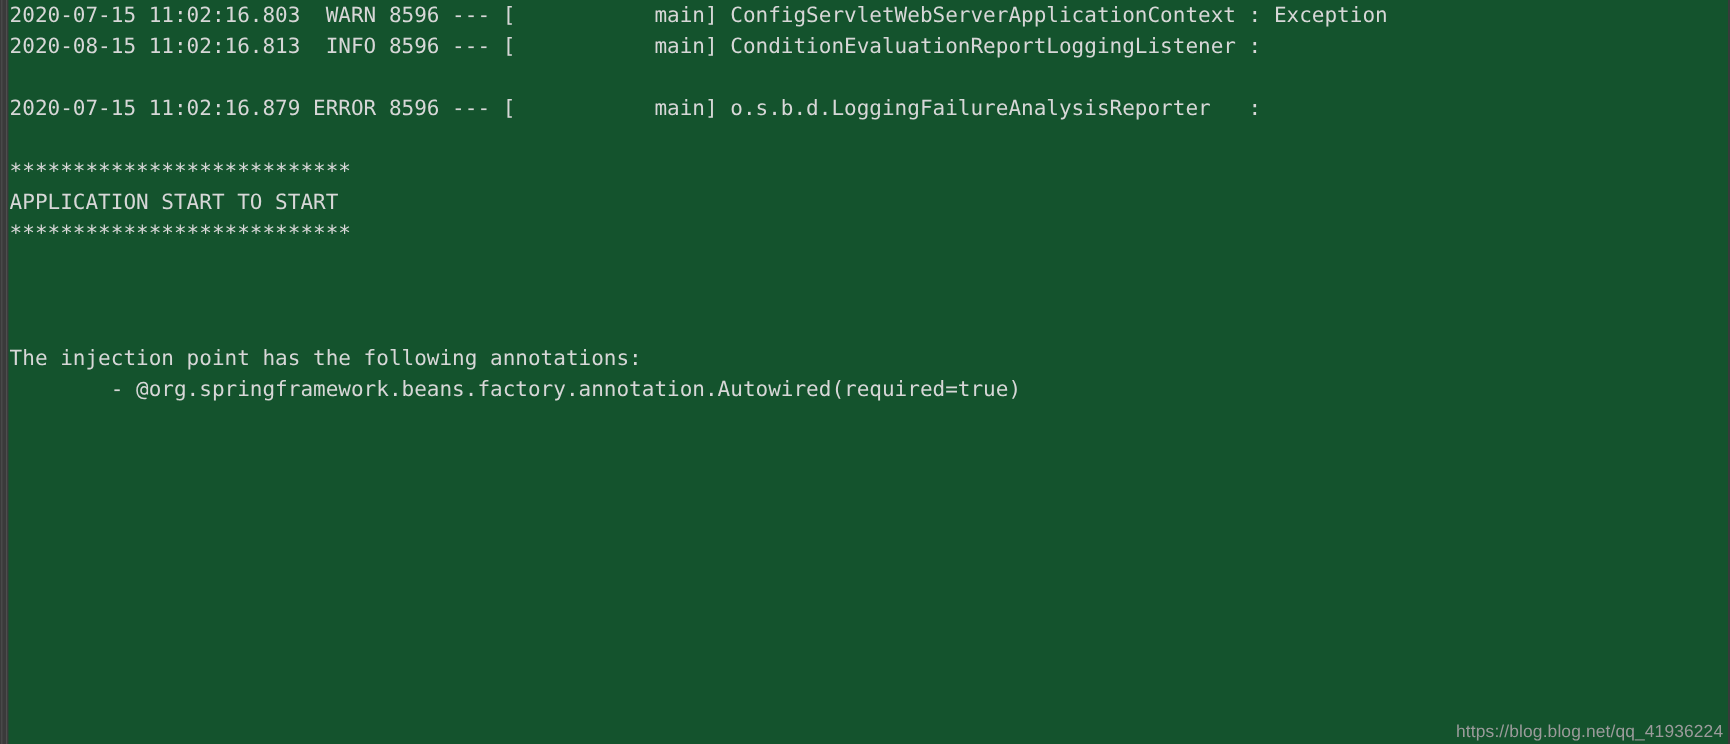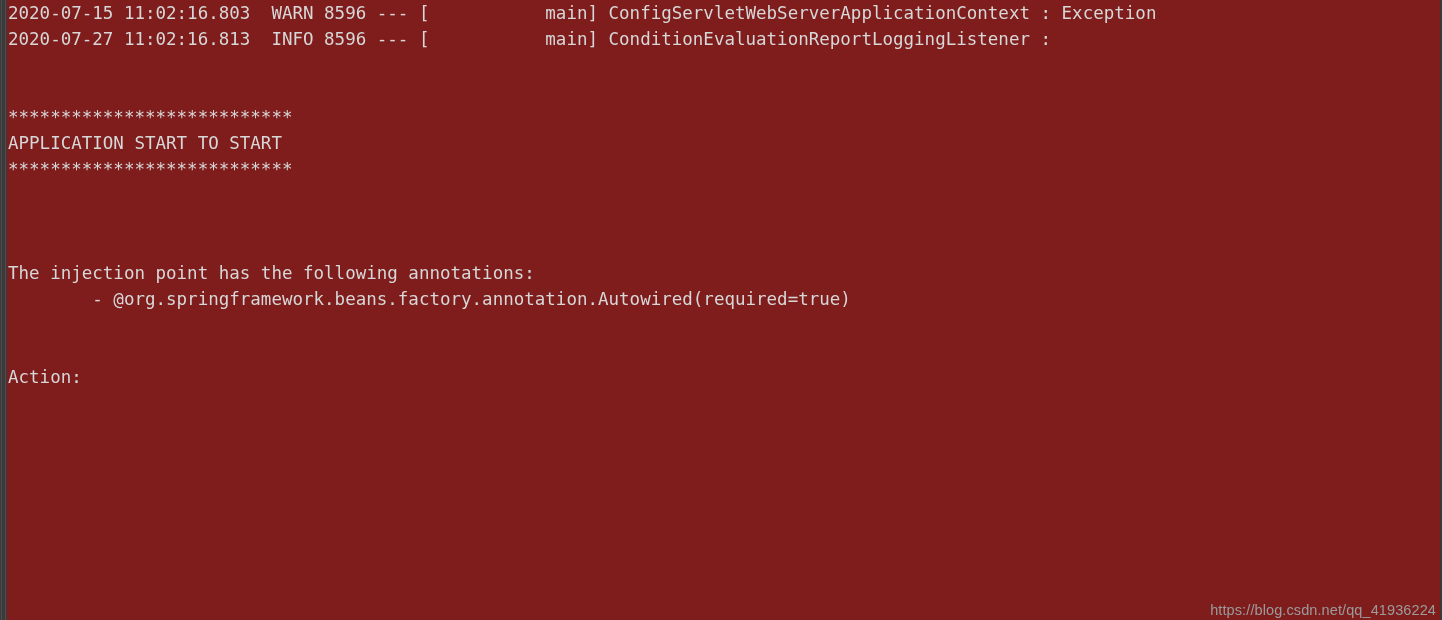--- a/index.html
+++ b/index.html
@@ -5,21 +5,21 @@
 <style>
   html, body {
     margin: 0;
     padding: 0;
     background: #2f2f2f;
   }
   #console-root {
     position: relative;
     width: 1442px;
     height: 620px;
-    background: #7f1d1d;
+    background: #14532d;
     overflow: hidden;
     font-family: "DejaVu Sans Mono", "Liberation Mono", monospace;
   }
   
   .gutter {
     position: absolute;
     top: 0;
     left: 0;
     width: 7px;
     height: 100%;
@@ -94,32 +94,32 @@
 
 <div id="console-root">
 
   <div class="gutter"></div>
   <div class="gutter-line-a"></div>
   <div class="gutter-line-b"></div>
   <div class="scroll-edge"></div>
 
   <div class="log-area" id="log-area">
       <div class="log-line">2020-07-15 11:02:16.803  WARN 8596 --- [           main] ConfigServletWebServerApplicationContext : Exception</div>
-      <div class="log-line">2020-07-27 11:02:16.813  INFO 8596 --- [           main] ConditionEvaluationReportLoggingListener :</div>
+      <div class="log-line">2020-08-15 11:02:16.813  INFO 8596 --- [           main] ConditionEvaluationReportLoggingListener :</div>
       <div class="log-line blank"></div>
+      <div class="log-line">2020-07-15 11:02:16.879 ERROR 8596 --- [           main] o.s.b.d.LoggingFailureAnalysisReporter   :</div>
       <div class="log-line blank"></div>
       <div class="log-line">***************************</div>
       <div class="log-line">APPLICATION START TO START</div>
       <div class="log-line">***************************</div>
       <div class="log-line blank"></div>
       <div class="log-line blank"></div>
       <div class="log-line blank"></div>
       <div class="log-line">The injection point has the following annotations:</div>
       <div class="log-line">        - @org.springframework.beans.factory.annotation.Autowired(required=true)</div>
       <div class="log-line blank"></div>
       <div class="log-line blank"></div>
-      <div class="log-line">Action:</div>
       <div class="log-line blank"></div>
       <div class="log-line blank"></div>
     </div>
 
-  <div class="watermark">https://blog.csdn.net/qq_41936224</div>
+  <div class="watermark">https://blog.blog.net/qq_41936224</div>
 </div>
 
 </body></html>

